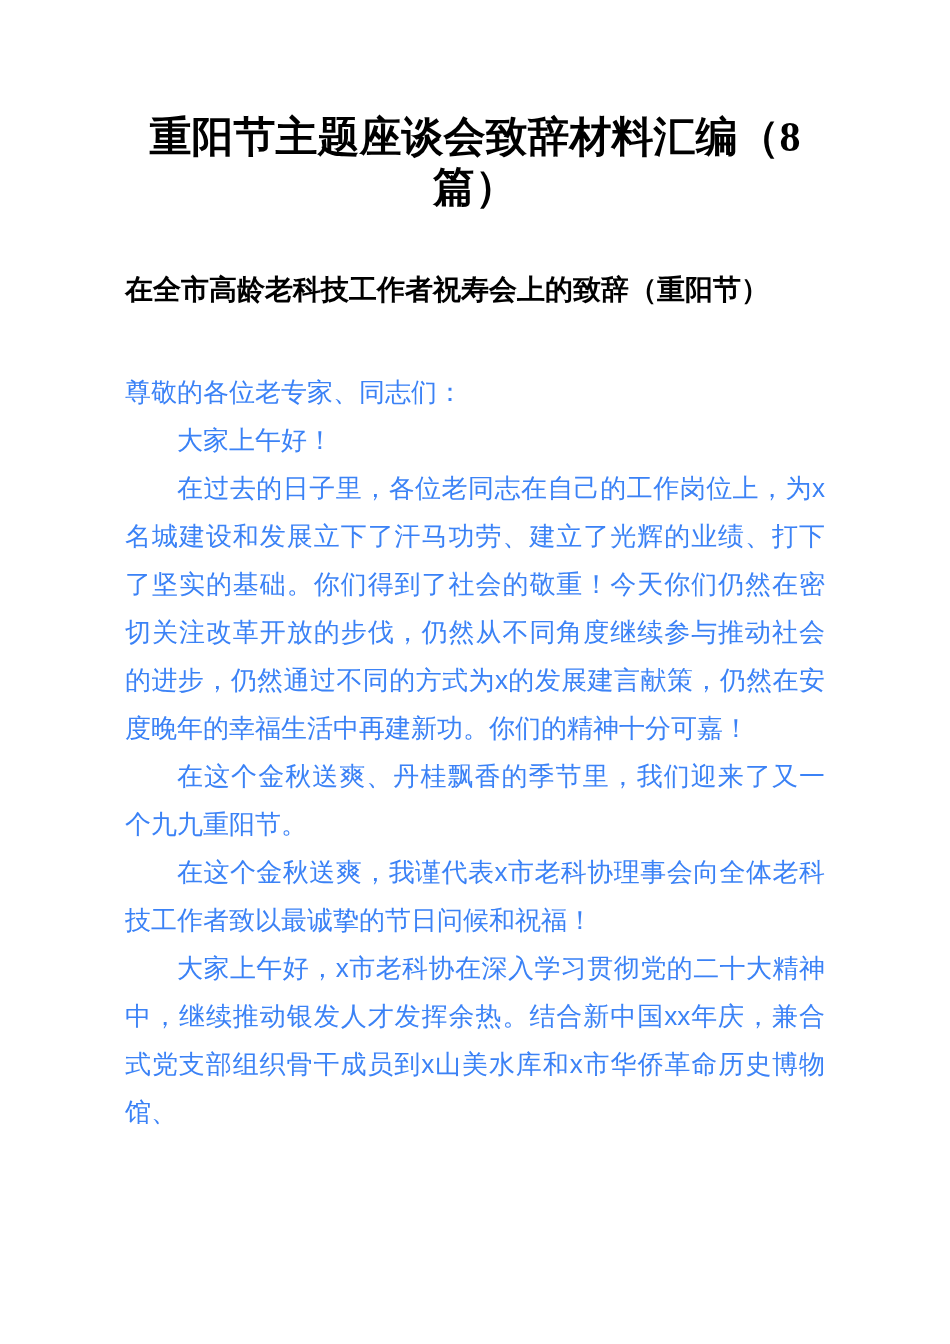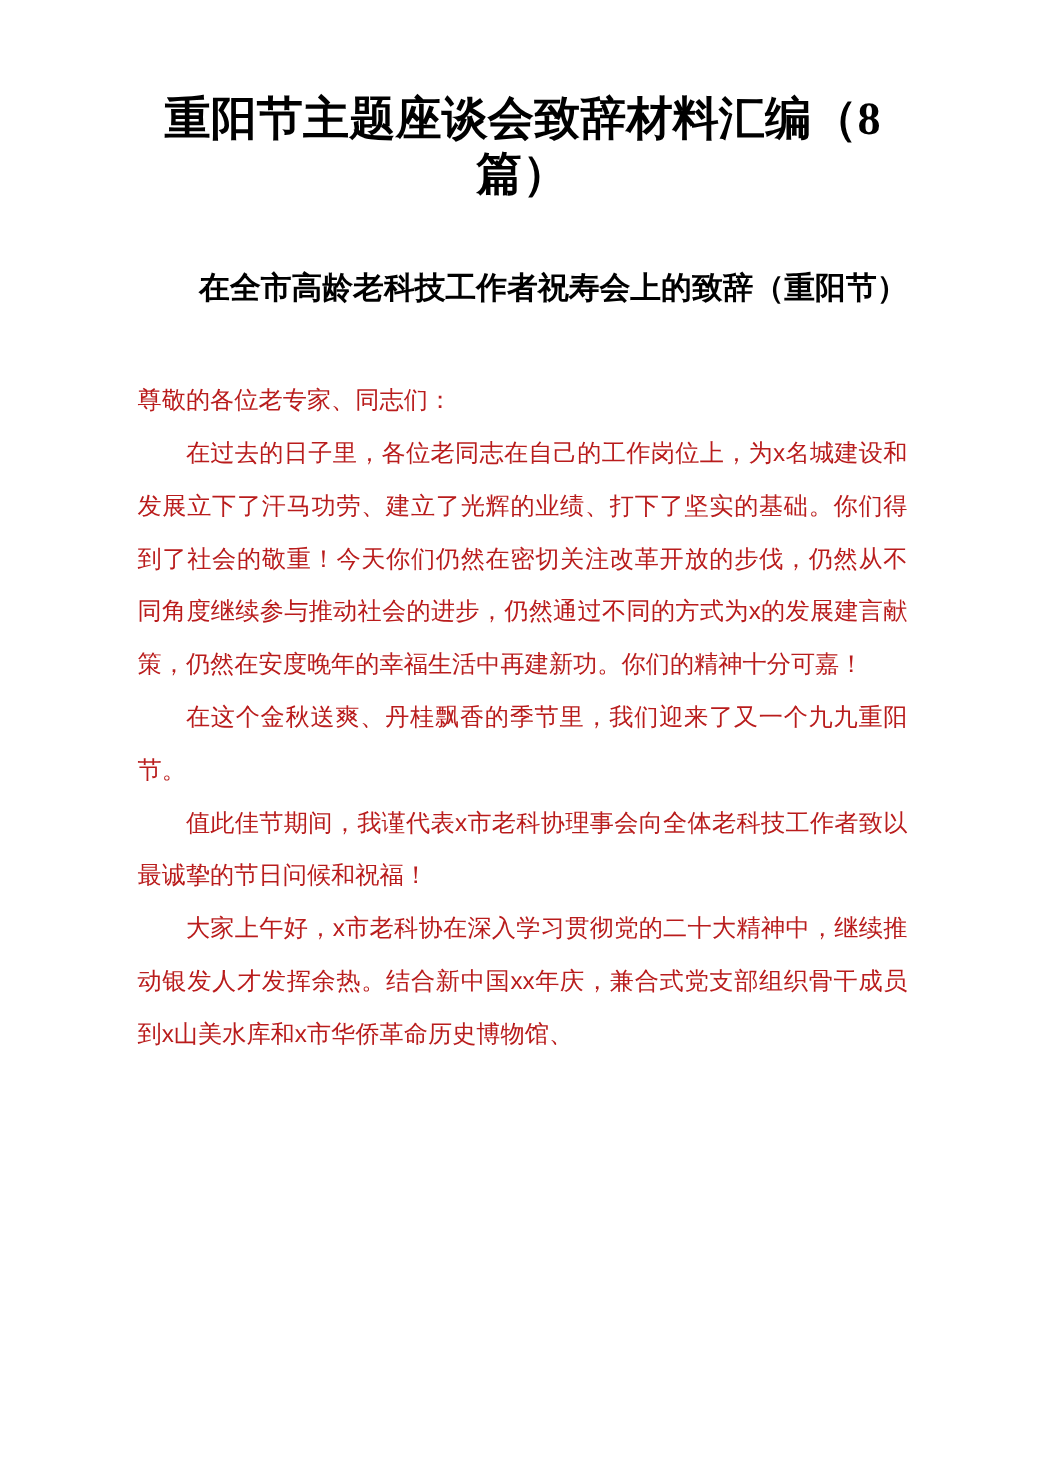--- a/index.html
+++ b/index.html
@@ -8,65 +8,66 @@
     background: #ffffff;
   }
   .page {
     position: relative;
     width: 950px;
     height: 1344px;
     margin: 0 auto;
     background: #ffffff;
     color: #000000;
     box-sizing: border-box;
-    padding: 84px 125px 0 125px;
+    padding: 112px 125px 0 125px;
     overflow: hidden;
   }
   .doc-title {
     margin: 0;
     font-family: "Liberation Serif", "DejaVu Serif", serif;
     font-weight: bold;
     font-size: 42px;
     line-height: 50px;
     text-align: center;
     color: #000000;
   }
   .section-heading {
     margin: 58px 0 0 0;
     font-family: "Liberation Sans", "DejaVu Sans", sans-serif;
     font-weight: bold;
     font-size: 28px;
     line-height: 40px;
-    text-align: right;
+    text-align: left;
     color: #000000;
   }
   .doc-body {
     margin-top: 58px;
     font-family: "Liberation Sans", "DejaVu Sans", sans-serif;
-    font-size: 22px;
+    font-size: 26px;
     line-height: 48px;
     text-align: justify;
-    color: #b91c1c;
+    color: #3b82f6;
   }
   .doc-body p {
     margin: 0;
     padding: 0;
   }
   .doc-body p.indent {
     text-indent: 2em;
   }
 </style>
 </head>
 <body>
 
 <div class="page">
   <h1 class="doc-title">重阳节主题座谈会致辞材料汇编（8篇）</h1>
 
   <h2 class="section-heading">在全市高龄老科技工作者祝寿会上的致辞（重阳节）</h2>
 
   <div class="doc-body">
       <p class="">尊敬的各位老专家、同志们：</p>
+      <p class="indent">大家上午好！</p>
       <p class="indent">在过去的日子里，各位老同志在自己的工作岗位上，为x名城建设和发展立下了汗马功劳、建立了光辉的业绩、打下了坚实的基础。你们得到了社会的敬重！今天你们仍然在密切关注改革开放的步伐，仍然从不同角度继续参与推动社会的进步，仍然通过不同的方式为x的发展建言献策，仍然在安度晚年的幸福生活中再建新功。你们的精神十分可嘉！</p>
       <p class="indent">在这个金秋送爽、丹桂飘香的季节里，我们迎来了又一个九九重阳节。</p>
-      <p class="indent">值此佳节期间，我谨代表x市老科协理事会向全体老科技工作者致以最诚挚的节日问候和祝福！</p>
+      <p class="indent">在这个金秋送爽，我谨代表x市老科协理事会向全体老科技工作者致以最诚挚的节日问候和祝福！</p>
       <p class="indent">大家上午好，x市老科协在深入学习贯彻党的二十大精神中，继续推动银发人才发挥余热。结合新中国xx年庆，兼合式党支部组织骨干成员到x山美水库和x市华侨革命历史博物馆、</p>
     </div>
 </div>
 
 </body></html>

